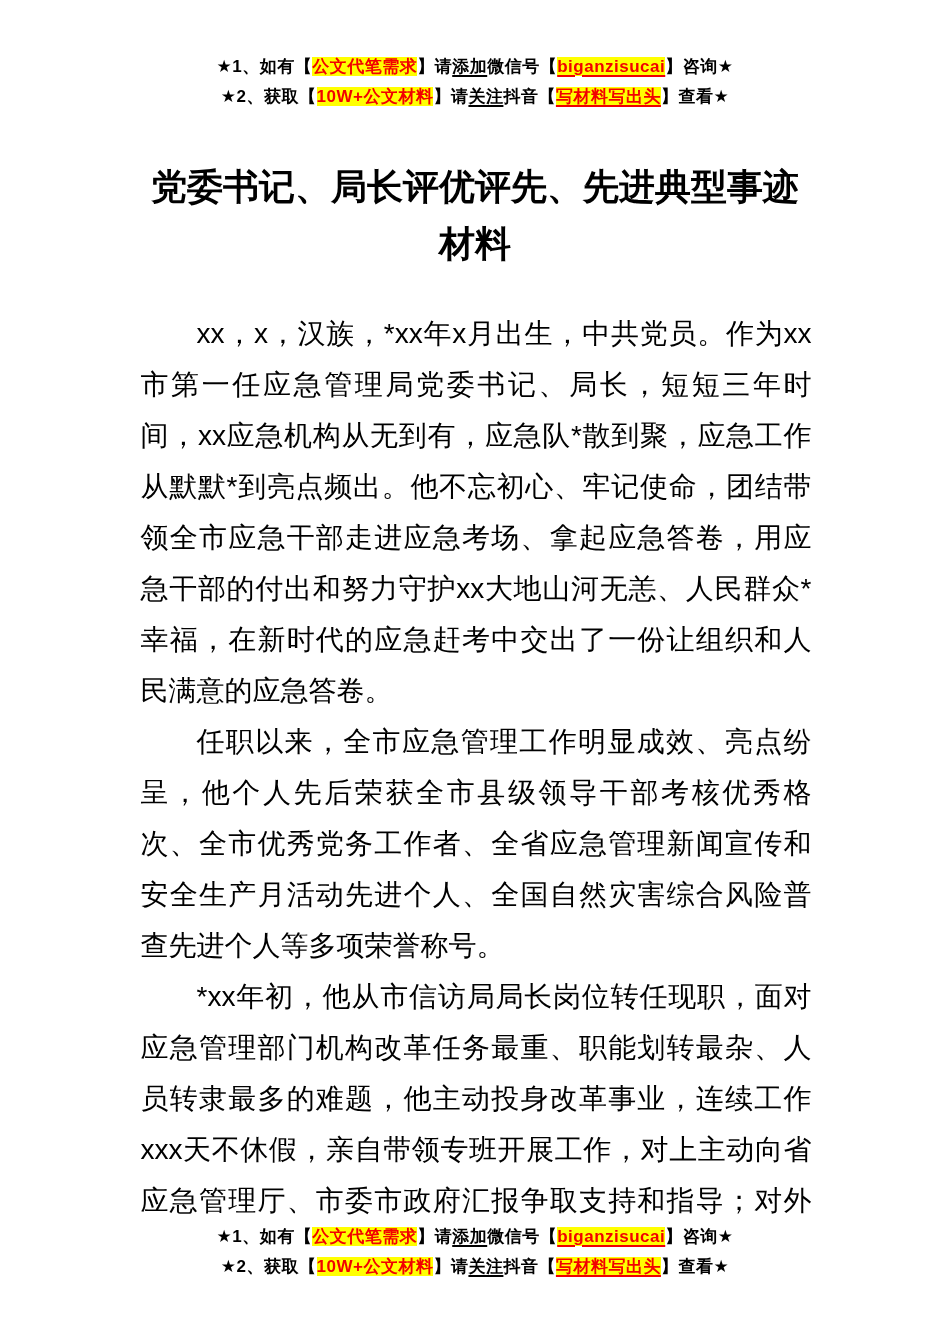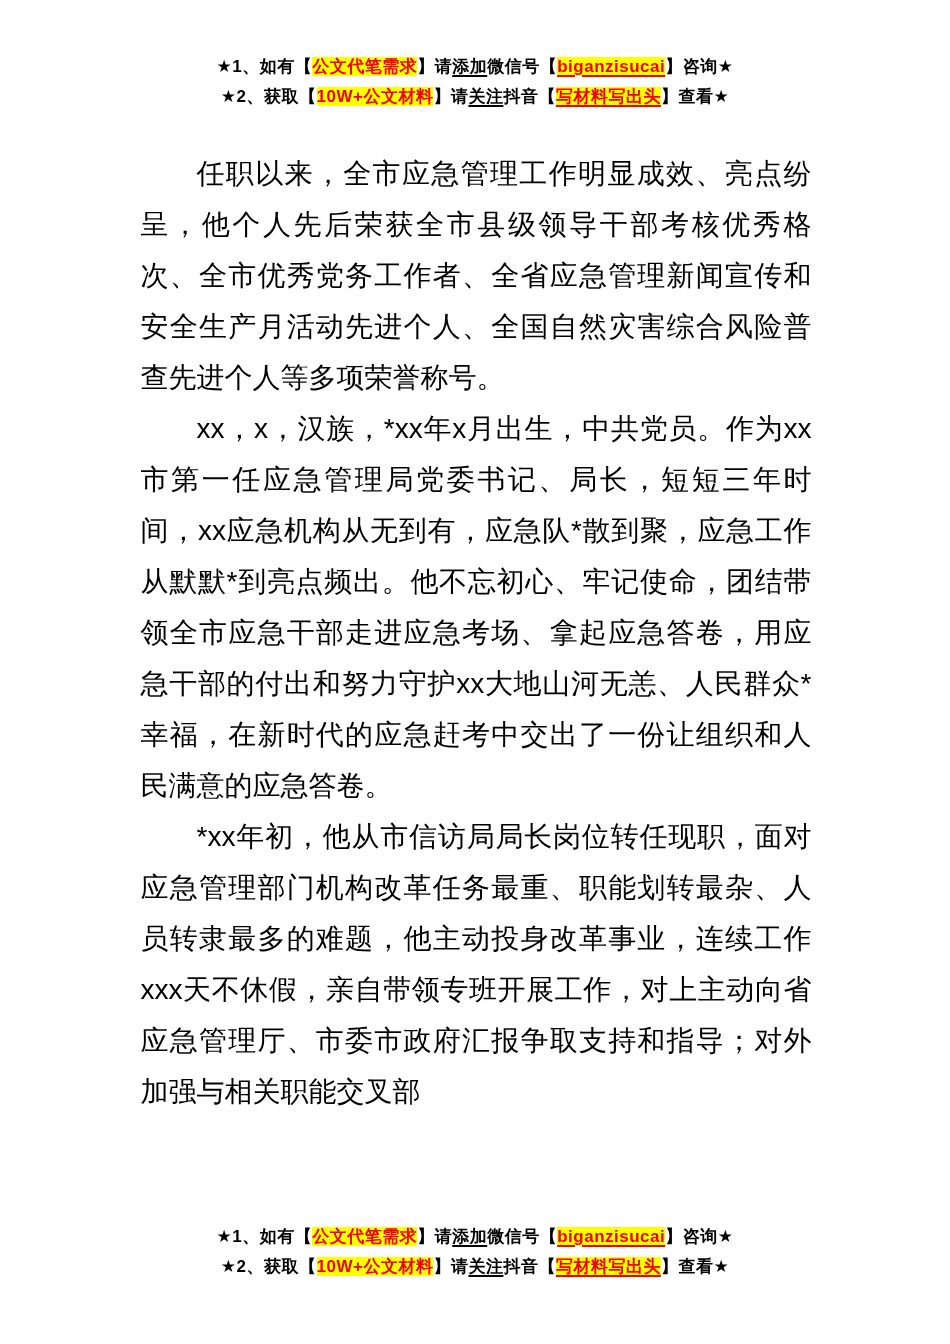--- a/index.html
+++ b/index.html
@@ -59,24 +59,25 @@
 
   <div class="promo promo-header">
     <div>
       <span class="seg">★1、如有【</span><span class="seg seg-hl">公文代笔需求</span><span class="seg">】请</span><span class="seg seg-u">添加</span><span class="seg">微信号【</span><span class="seg seg-hl seg-u">biganzisucai</span><span class="seg">】咨询★</span>
     </div>
     <div>
       <span class="seg">★2、获取【</span><span class="seg seg-hl">10W+公文材料</span><span class="seg">】请</span><span class="seg seg-u">关注</span><span class="seg">抖音【</span><span class="seg seg-hl seg-u">写材料写出头</span><span class="seg">】查看★</span>
     </div>
   </div>
 
+  <h1 class="doc-title">党委书记、局长评优评先、先进典型事迹材料</h1>
 
   <div class="doc-body">
+    <p>xx，x，汉族，*xx年x月出生，中共党员。作为xx市第一任应急管理局党委书记、局长，短短三年时间，xx应急机构从无到有，应急队*散到聚，应急工作从默默*到亮点频出。他不忘初心、牢记使命，团结带领全市应急干部走进应急考场、拿起应急答卷，用应急干部的付出和努力守护xx大地山河无恙、人民群众*幸福，在新时代的应急赶考中交出了一份让组织和人民满意的应急答卷。</p>
     <p>任职以来，全市应急管理工作明显成效、亮点纷呈，他个人先后荣获全市县级领导干部考核优秀格次、全市优秀党务工作者、全省应急管理新闻宣传和安全生产月活动先进个人、全国自然灾害综合风险普查先进个人等多项荣誉称号。</p>
-    <p>xx，x，汉族，*xx年x月出生，中共党员。作为xx市第一任应急管理局党委书记、局长，短短三年时间，xx应急机构从无到有，应急队*散到聚，应急工作从默默*到亮点频出。他不忘初心、牢记使命，团结带领全市应急干部走进应急考场、拿起应急答卷，用应急干部的付出和努力守护xx大地山河无恙、人民群众*幸福，在新时代的应急赶考中交出了一份让组织和人民满意的应急答卷。</p>
     <p>*xx年初，他从市信访局局长岗位转任现职，面对应急管理部门机构改革任务最重、职能划转最杂、人员转隶最多的难题，他主动投身改革事业，连续工作xxx天不休假，亲自带领专班开展工作，对上主动向省应急管理厅、市委市政府汇报争取支持和指导；对外加强与相关职能交叉部</p>
   </div>
 
   <div class="promo promo-footer">
     <div>
       <span class="seg">★1、如有【</span><span class="seg seg-hl">公文代笔需求</span><span class="seg">】请</span><span class="seg seg-u">添加</span><span class="seg">微信号【</span><span class="seg seg-hl seg-u">biganzisucai</span><span class="seg">】咨询★</span>
     </div>
     <div>
       <span class="seg">★2、获取【</span><span class="seg seg-hl">10W+公文材料</span><span class="seg">】请</span><span class="seg seg-u">关注</span><span class="seg">抖音【</span><span class="seg seg-hl seg-u">写材料写出头</span><span class="seg">】查看★</span>
     </div>

